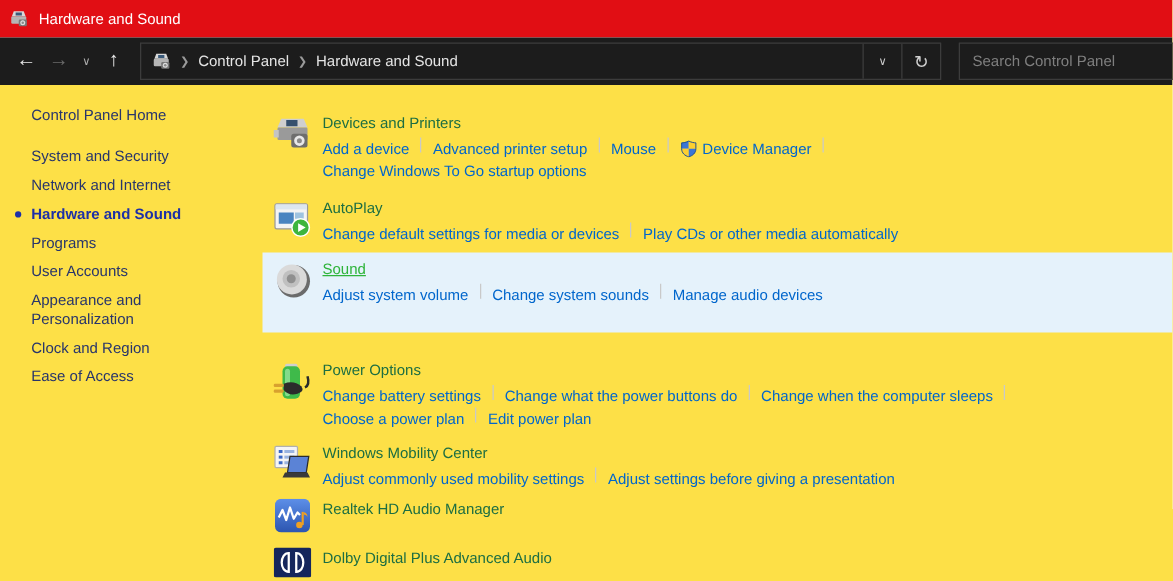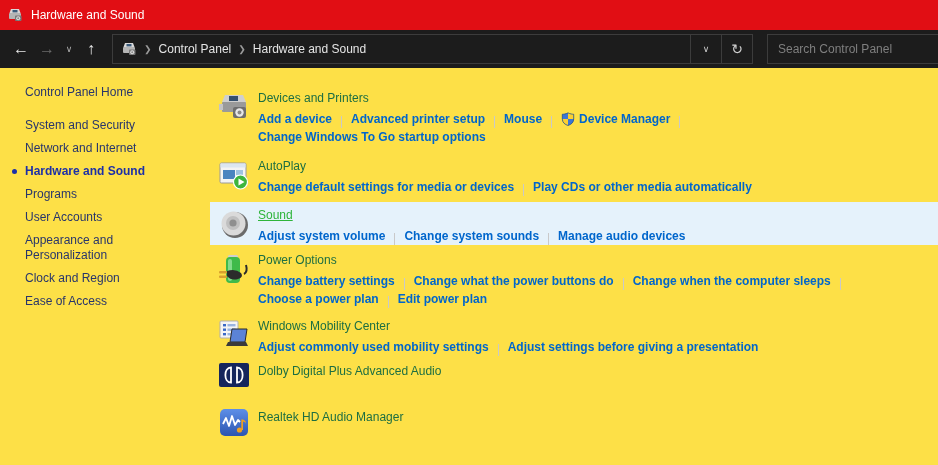--- a/index.html
+++ b/index.html
@@ -30,24 +30,24 @@
   .sidebar{width:210px;flex:0 0 auto;box-sizing:border-box;padding:17px 0 0 25px;font-size:12px;color:#28356b;}
   .side-item{line-height:15px;margin-bottom:8px;width:152px;position:relative;cursor:pointer;}
   .side-home{margin-bottom:18px;}
   .side-item.active{font-weight:bold;color:#1c2fa8;}
   .bullet{position:absolute;left:-13px;top:5px;width:5px;height:5px;border-radius:50%;background:#1c2fa8;}
   .main{flex:1;padding-top:20px;}
   .section{display:flex;margin-bottom:10px;}
   .icon-cell{width:48px;flex:0 0 auto;display:flex;justify-content:center;align-items:flex-start;padding-top:2px;}
   .sec-body{flex:1;min-width:0;}
   .sec-title{font-size:12px;color:#1d6e42;line-height:20px;margin-bottom:2px;display:inline-block;cursor:pointer;text-decoration:none;}
-  .links{font-size:12px;line-height:18px;display:flex;align-items:flex-end;white-space:nowrap;font-weight:bold;}
+  .links{font-size:12px;line-height:18px;display:flex;align-items:flex-start;white-space:nowrap;}
   .links a{color:#0066cc;text-decoration:none;cursor:pointer;display:inline-flex;align-items:center;gap:4px;}
   .vsep{display:inline-block;width:1px;height:12px;background:#c9c9c9;margin:0 9px;flex:0 0 auto;}
-  .section.hovered{background:#e5f2fb;padding:3px 0 0;margin-bottom:5px;}
+  .section.hovered{background:#e5f2fb;padding:3px 0 21px;margin-bottom:20px;}
   .section.hovered .sec-title{color:#2eb43a;text-decoration:underline;}
   .sec-autoplay{margin-bottom:6px;}
   .sec-power{margin-bottom:8px;}
   .sec-mobility{margin-bottom:5px;}
   .sec-dolby{margin-bottom:20px;}
   svg{display:block;}
 </style>
 </head>
 <body>
 
@@ -253,33 +253,20 @@
       <div class="sec-body">
         <a class="sec-title">Windows Mobility Center</a>
         <div class="links">
           <a>Adjust commonly used mobility settings</a>
           <span class="vsep"></span>
           <a>Adjust settings before giving a presentation</a>
         </div>
       </div>
     </div>
 
-    <div class="section sec-dolby">
-      <div class="icon-cell">
-        <svg width="30" height="24" viewBox="0 0 30 24">
-          <rect width="30" height="24" rx="2" fill="#15265c"></rect>
-          <path d="M12 4.5 C4.5 4.5 4.5 19.5 12 19.5 Z" fill="none" stroke="#ffffff" stroke-width="1.8"></path>
-          <path d="M18 4.5 C25.5 4.5 25.5 19.5 18 19.5 Z" fill="none" stroke="#ffffff" stroke-width="1.8"></path>
-        </svg>
-      </div>
-      <div class="sec-body">
-        <a class="sec-title">Dolby Digital Plus Advanced Audio</a>
-      </div>
-    </div>
-
     <div class="section">
       <div class="icon-cell">
         <svg width="28" height="27" viewBox="0 0 28 27">
           <defs>
             <linearGradient id="rtgrad" x1="0" y1="0" x2="0" y2="1">
               <stop offset="0" stop-color="#5d8fe8"></stop>
               <stop offset="1" stop-color="#2c55b0"></stop>
             </linearGradient>
           </defs>
           <rect width="28" height="27" rx="5" fill="url(#rtgrad)"></rect>
@@ -287,14 +274,27 @@
           <circle cx="19.5" cy="21" r="2.6" fill="#f0a020"></circle>
           <rect x="21.3" y="10.5" width="1.7" height="10.5" fill="#f0a020"></rect>
           <path d="M23 10.5 q4 1.5 2.5 5 q1 -2.5 -2.5 -3 z" fill="#f0a020"></path>
         </svg>
       </div>
       <div class="sec-body">
         <a class="sec-title">Realtek HD Audio Manager</a>
       </div>
     </div>
 
+    <div class="section sec-dolby">
+      <div class="icon-cell">
+        <svg width="30" height="24" viewBox="0 0 30 24">
+          <rect width="30" height="24" rx="2" fill="#15265c"></rect>
+          <path d="M12 4.5 C4.5 4.5 4.5 19.5 12 19.5 Z" fill="none" stroke="#ffffff" stroke-width="1.8"></path>
+          <path d="M18 4.5 C25.5 4.5 25.5 19.5 18 19.5 Z" fill="none" stroke="#ffffff" stroke-width="1.8"></path>
+        </svg>
+      </div>
+      <div class="sec-body">
+        <a class="sec-title">Dolby Digital Plus Advanced Audio</a>
+      </div>
+    </div>
+
   </div>
 </div>
 
 </body></html>

